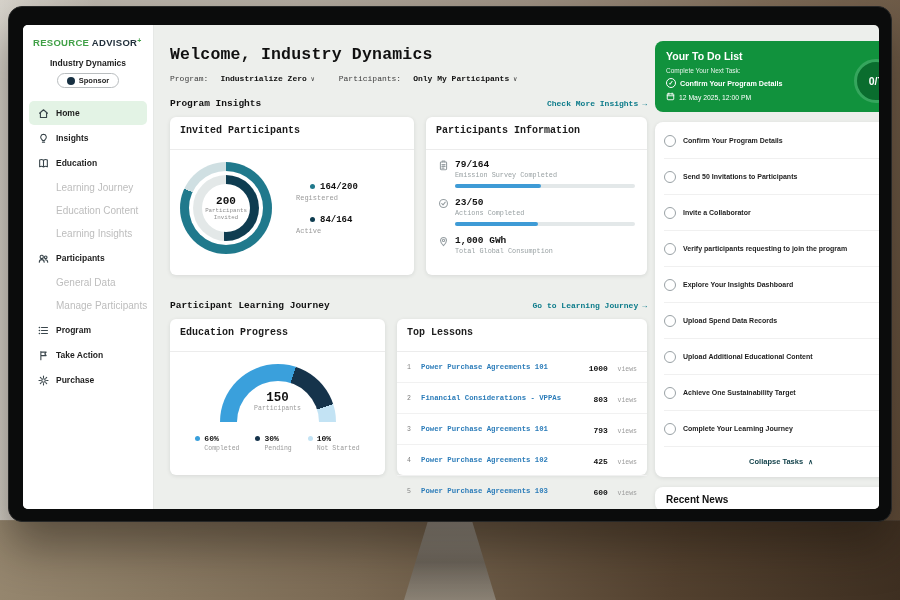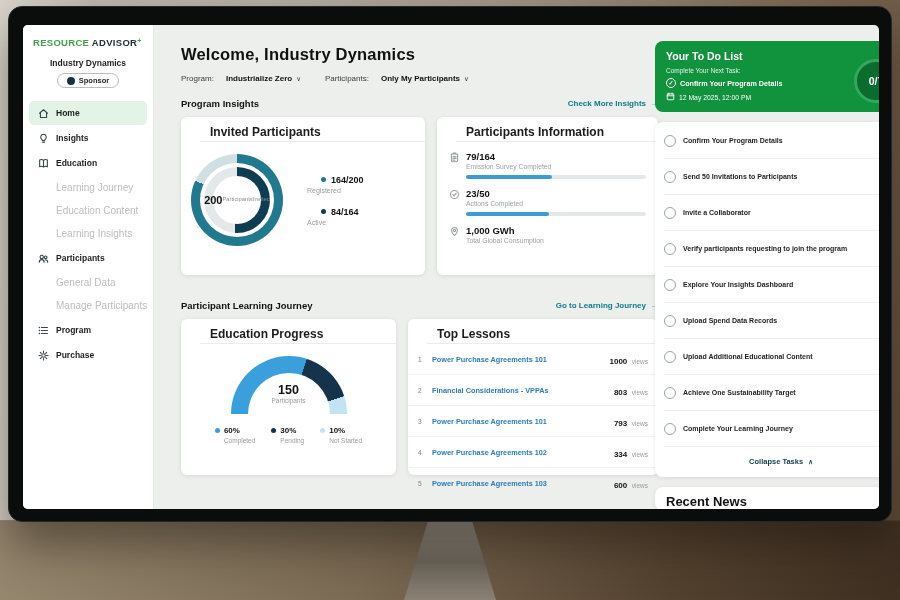--- a/index.html
+++ b/index.html
@@ -32,44 +32,44 @@
     border:1px solid #b9bdbf; border-radius:10px; padding:2px 9px; font-size:7.5px; color:#1f1f1f; font-weight:600; }
   .sponsor-dot { width:8px; height:8px; border-radius:50%; background:#173042; }
   .nav { margin-top:13px; }
   .nav-item { display:flex; align-items:center; gap:7px; height:24px; padding:0 9px; margin:1px 6px;
     border-radius:5px; font-size:8.5px; font-weight:600; color:#1e1e1e; cursor:pointer; }
   .nav-item.active { background:#e3f3e5; }
   .nav-ico { display:flex; width:11px; }
   .nav-sub { height:23px; display:flex; align-items:center; padding-left:33px; font-size:10px; color:#bdbdbd; cursor:pointer; }
 
   
-  .main { position:absolute; left:158px; top:0; width:477px; }
+  .main { position:absolute; left:147px; top:0; width:477px;font-family:Liberation Mono, monospace; }
   .title { margin-top:20px; font-size:16.5px; font-weight:bold; color:#101010; letter-spacing:0.2px; }
   .filters { display:flex; gap:24px; margin-top:10px; font-size:8px; color:#3c3c3c; align-items:center; }
   .filter { display:flex; align-items:center; cursor:pointer; }
   .f-value { font-weight:bold; color:#101010; margin-left:12px; }
   .chev { font-size:6.5px; margin-left:4px; color:#333; }
   .sec-head { display:flex; justify-content:space-between; align-items:center; margin-top:15px; }
   .sec-head.second { margin-top:25px; }
   .sec-title { font-size:9.5px; font-weight:bold; color:#111;text-align:right; }
   .sec-link { display:flex; align-items:center; gap:4px; font-size:8px; font-weight:bold; color:#0c7b8a; cursor:pointer; }
   .cards-row { display:flex; gap:12px; margin-top:8px; }
   .card { background:#fff; border-radius:6px; box-shadow:0 1px 4px rgba(20,30,30,0.10); }
-  .card-head { padding:8px 10px 2px; font-size:12px; font-weight:bold; color:#1c1c1c; border-bottom:1px solid #ececec;margin-left:19px; }
+  .card-head { padding:8px 10px 13px; font-size:10px; font-weight:bold; color:#1c1c1c; border-bottom:1px solid #ececec; }
 
   .card-invited { width:244px; height:158px; }
   .invited-body { display:flex; align-items:center; gap:14px; padding:12px 10px; }
   .donut { width:92px; height:92px; border-radius:50%; flex:none;
     background:conic-gradient(#20798c 0deg 295deg,#cfdfe2 295deg 360deg);
     display:flex; align-items:center; justify-content:center; }
   .donut-gap { width:74px; height:74px; border-radius:50%; background:#fff; display:flex; align-items:center; justify-content:center; }
   .donut-inner { width:66px; height:66px; border-radius:50%;
     background:conic-gradient(#0e3c50 0deg 184deg,#e3e8e8 184deg 360deg);
     display:flex; align-items:center; justify-content:center; }
-  .donut-hole { width:48px; height:48px; border-radius:50%; background:#fff; display:flex; flex-direction:row;
+  .donut-hole { width:48px; height:48px; border-radius:50%; background:#fff; display:flex; flex-direction:column;
     align-items:center; justify-content:center; text-align:center; }
   .d-val { font-size:11px; font-weight:bold; color:#111; }
   .d-lab { font-size:5.8px; color:#8e8e8e; line-height:1.25; }
   .d-legend { display:flex; flex-direction:column; gap:13px; }
   .leg-top { display:flex; align-items:center; gap:5px;padding-left:24px; }
   .dot { width:5px; height:5px; border-radius:50%; flex:none; }
   .dot-teal { background:#20798c; } .dot-navy { background:#0e3c50; }
   .dot-lblue { background:#3aa0dc; } .dot-dblue { background:#15334b; } .dot-pblue { background:#c3e3f4; }
   .leg-val { font-size:9px; font-weight:bold; color:#111; }
   .leg-lab { font-size:7px; color:#9a9a9a; margin:2px 0 0 10px; }
@@ -120,21 +120,21 @@
   .task-row { display:flex; align-items:center; gap:7px; padding:11px 0; border-bottom:1px solid #f0f0f0; cursor:pointer; }
   .task-cb { width:12px; height:12px; border:1.3px solid #9aa2a6; border-radius:50%; flex:none; }
   .task-label { flex:1; font-size:7px; font-weight:600; color:#1d1d1d; line-height:1.3; }
   .task-go { width:13px; height:13px; border:1px solid #c8cccd; border-radius:50%; color:#444;
     font-size:8px; line-height:11px; text-align:center; flex:none; }
   .collapse-row { display:flex; justify-content:center; align-items:center; gap:5px; padding:10px 0;
     font-size:7.5px; font-weight:bold; color:#0d3d46; cursor:pointer; }
   .coll-chev { font-size:6.5px; }
   .recent-news { margin-top:10px; background:#fff; border-radius:8px; padding:7px 11px; height:24px;
     box-shadow:0 1px 4px rgba(20,30,30,0.10); }
-  .rn-title { font-size:13px; font-weight:bold; color:#111; }
+  .rn-title { font-size:10px; font-weight:bold; color:#111; }
 
   svg.i { stroke:#3a464c; fill:none; stroke-width:1; stroke-linecap:round; stroke-linejoin:round; }
   svg.ig { stroke:#98a0a4; fill:none; stroke-width:1; stroke-linecap:round; stroke-linejoin:round; }
   svg.iw { stroke:#ffffff; fill:none; stroke-width:1; stroke-linecap:round; stroke-linejoin:round; }
 </style>
 </head>
 <body>
 
 <div class="scene">
   <div class="window-light"></div>
@@ -206,20 +206,28 @@
             <span>Manage Participants</span>
           </div>
           <div class="nav-item">
             <span class="nav-ico">
                 <svg class="i" width="11" height="11" viewBox="0 0 10 10">
                   <path d="M3.2 2.3h5.4M3.2 5h5.4M3.2 7.7h5.4"></path>
                   <path d="M1.3 2.3h.02M1.3 5h.02M1.3 7.7h.02" stroke-width="1.5"></path>
                 </svg>
               </span>
             <span>Program</span>
+          </div>
+          <div class="nav-item">
+            <span class="nav-ico">
+                <svg class="i" width="11" height="11" viewBox="0 0 10 10">
+                  <path d="M2.6 1.4v7.4M2.6 1.9h4.8L6.2 3.5l1.2 1.6H2.6"></path>
+                </svg>
+              </span>
+            <span>Take Action</span>
           </div>
           <div class="nav-item">
             <span class="nav-ico">
                 <svg class="i" width="11" height="11" viewBox="0 0 10 10">
                   <circle cx="5" cy="5" r="1.6"></circle>
                   <path d="M5 .9v1.3M5 7.8v1.3M.9 5h1.3M7.8 5h1.3M2.1 2.1l.9.9M7 7l.9.9M7.9 2.1 7 3M3 7l-.9.9"></path>
                 </svg>
               </span>
             <span>Purchase</span>
           </div>
@@ -396,21 +404,21 @@
               <span class="tl-views"><span class="tl-vnum">803</span> <span class="tl-vlab">views</span></span>
             </div>
             <div class="tl-row">
               <span class="tl-rank">3</span>
               <span class="tl-link">Power Purchase Agreements 101</span>
               <span class="tl-views"><span class="tl-vnum">793</span> <span class="tl-vlab">views</span></span>
             </div>
             <div class="tl-row">
               <span class="tl-rank">4</span>
               <span class="tl-link">Power Purchase Agreements 102</span>
-              <span class="tl-views"><span class="tl-vnum">334</span> <span class="tl-vlab">views</span></span>
+              <span class="tl-views"><span class="tl-vnum">425</span> <span class="tl-vlab">views</span></span>
             </div>
             <div class="tl-row">
               <span class="tl-rank">5</span>
               <span class="tl-link">Power Purchase Agreements 103</span>
               <span class="tl-views"><span class="tl-vnum">600</span> <span class="tl-vlab">views</span></span>
             </div>
           </div>
         </div>
       </main>
 

